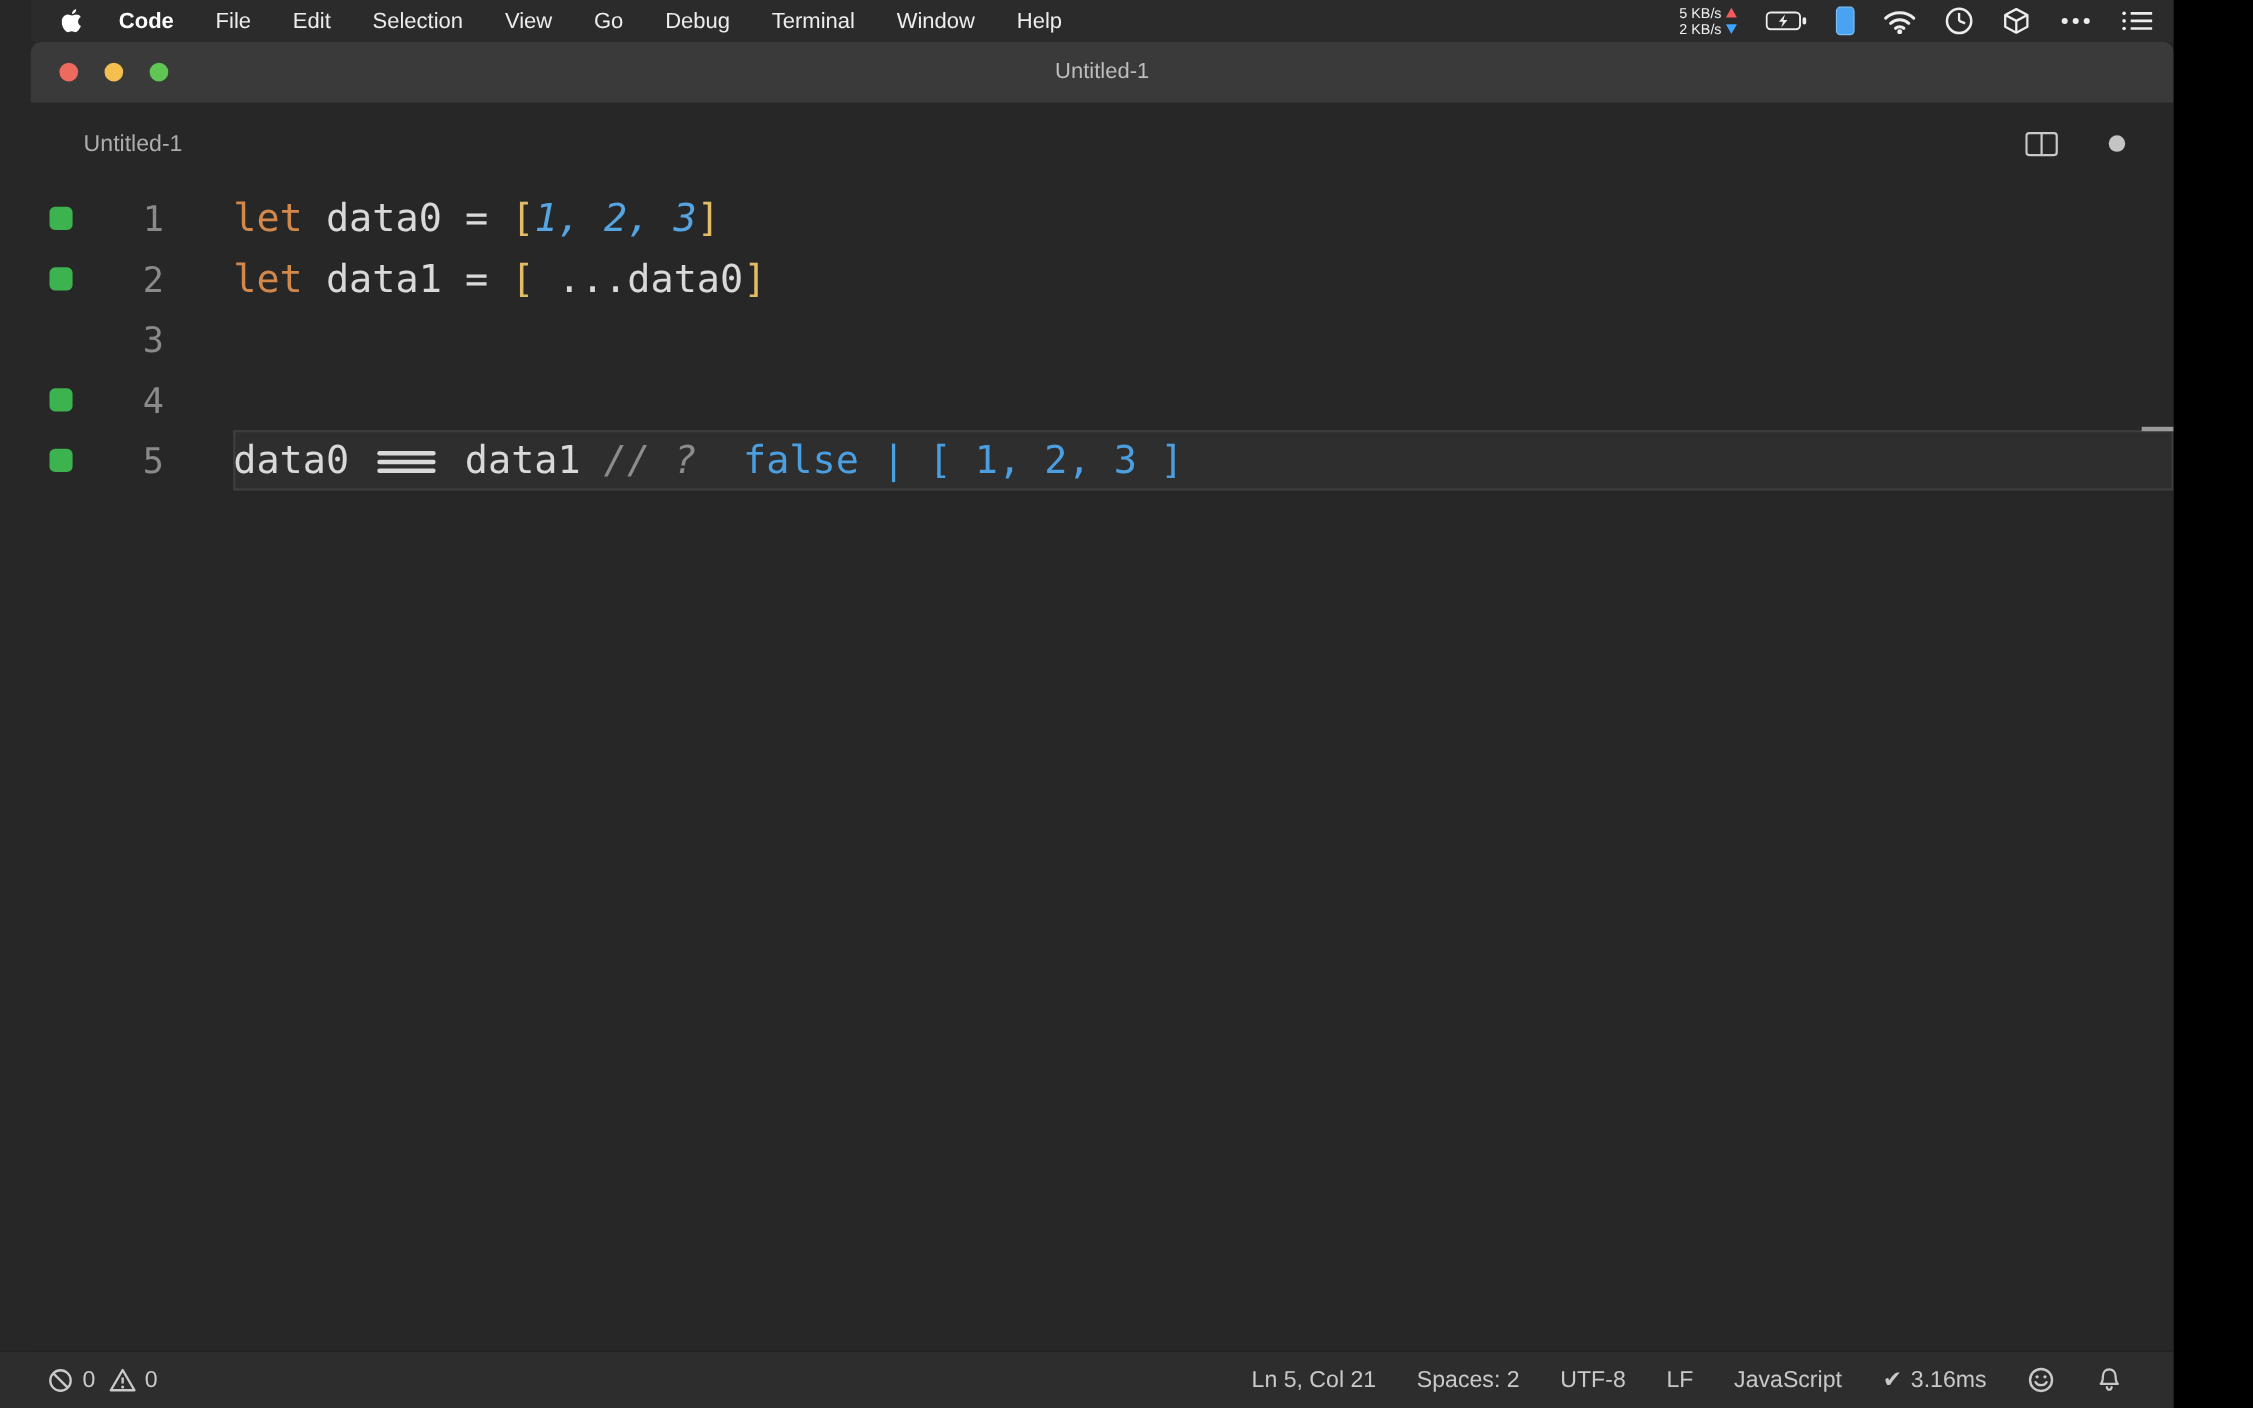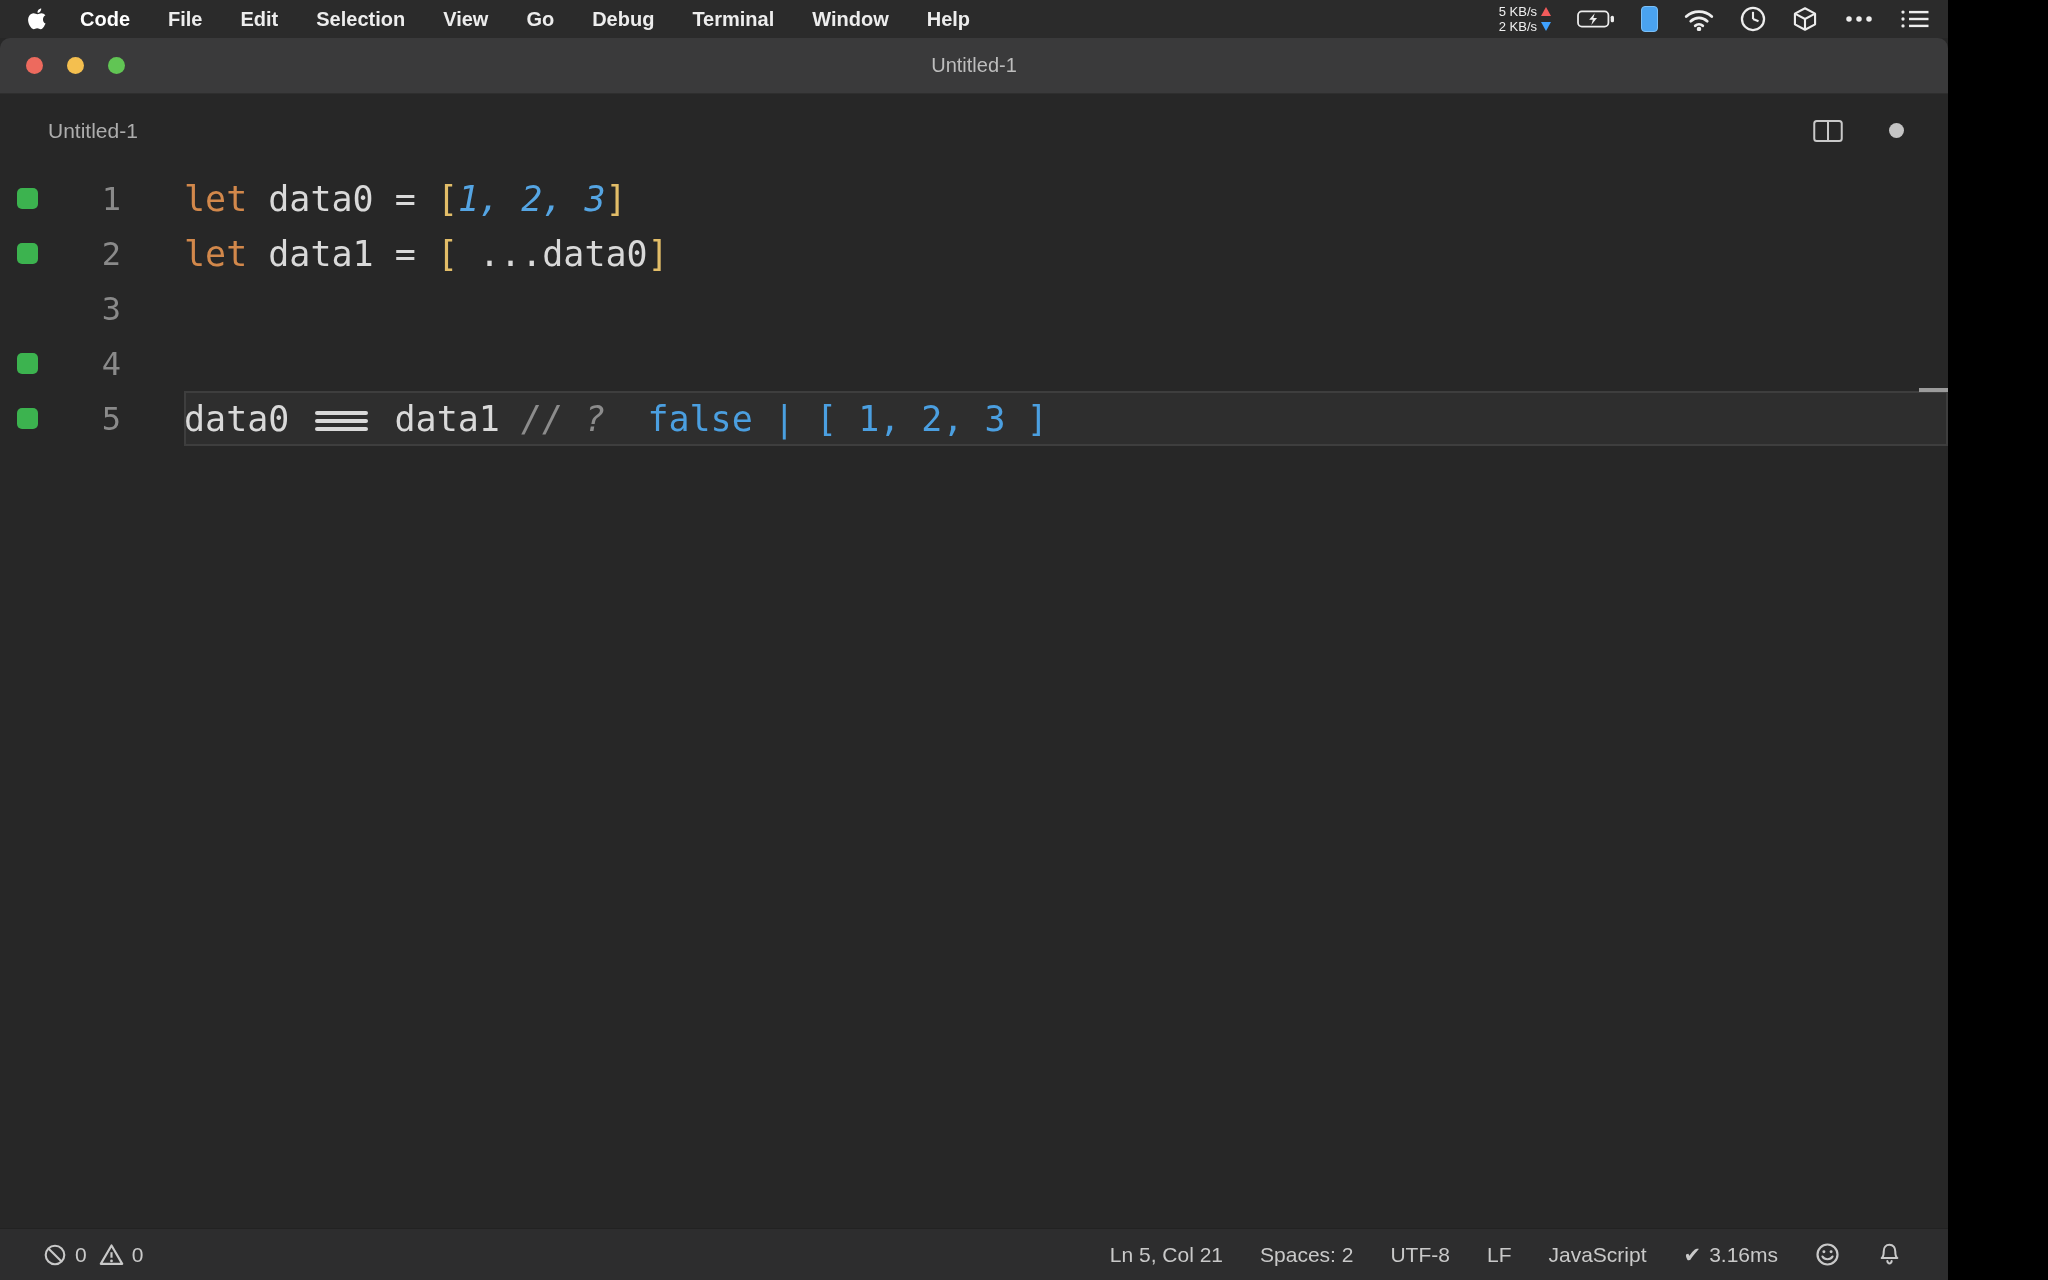--- a/index.html
+++ b/index.html
@@ -1,29 +1,29 @@
 <!DOCTYPE html>
 <html><head>
 <meta charset="utf-8">
 <style>
   html,body{margin:0;padding:0;background:#000;}
   .screen{
     position:relative;width:1948px;height:1280px;overflow:hidden;
-    background:#272727;font-family:"Liberation Sans",sans-serif;
+    background:#272727;font-family:"Liberation Sans",sans-serif;padding-left:28px;
     -webkit-font-smoothing:antialiased;
   }
 
   
   .menubar{
     height:38px;background:#2b2b2b;display:flex;align-items:center;
     justify-content:space-between;padding:0 18px;color:#ededed;font-size:20px;
   }
   .menubar-left{display:flex;align-items:center;}
   .apple-logo{display:flex;align-items:center;margin:0 14px 0 10px;}
-  .menu-item{padding:0 19px;white-space:nowrap;color:#ededed;font-weight:bold;}
+  .menu-item{padding:0 19px;white-space:nowrap;color:#ededed;}
   .menu-item.app{font-weight:bold;color:#ffffff;}
   .menubar-right{display:flex;align-items:center;gap:26px;}
   .net-speed{display:flex;flex-direction:column;align-items:flex-end;gap:1px;
     font-size:13px;line-height:14px;color:#f0f0f0;}
   .net-row{display:flex;align-items:center;gap:4px;}
   .tri-up{width:0;height:0;border-left:5px solid transparent;border-right:5px solid transparent;border-bottom:9px solid #f25b5b;}
   .tri-down{width:0;height:0;border-left:5px solid transparent;border-right:5px solid transparent;border-top:9px solid #3fa2ff;}
   .mb-icon{display:flex;align-items:center;justify-content:center;}
   .device-rect{width:15px;height:24px;border-radius:4px;background:#4aa3f0;border:1px solid #7cc0f7;}
 

